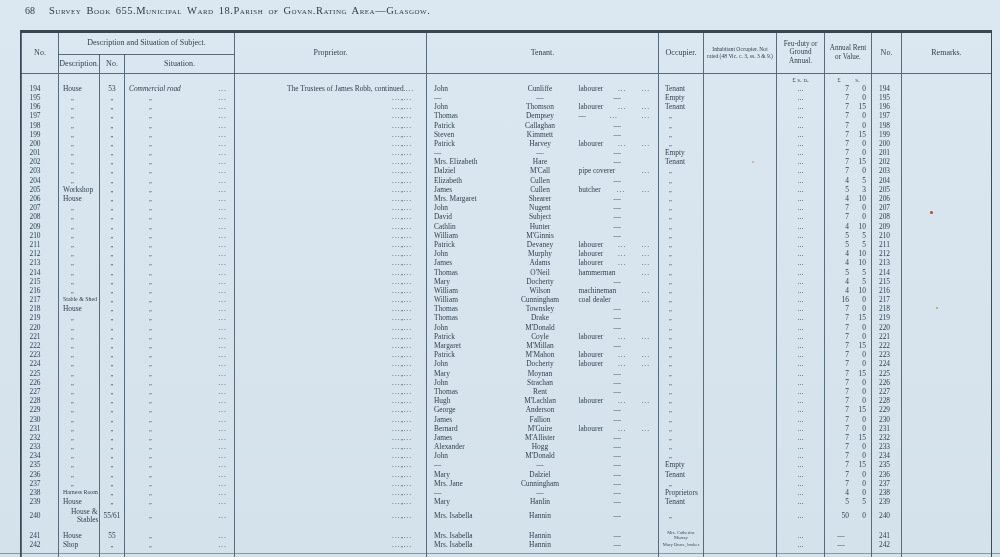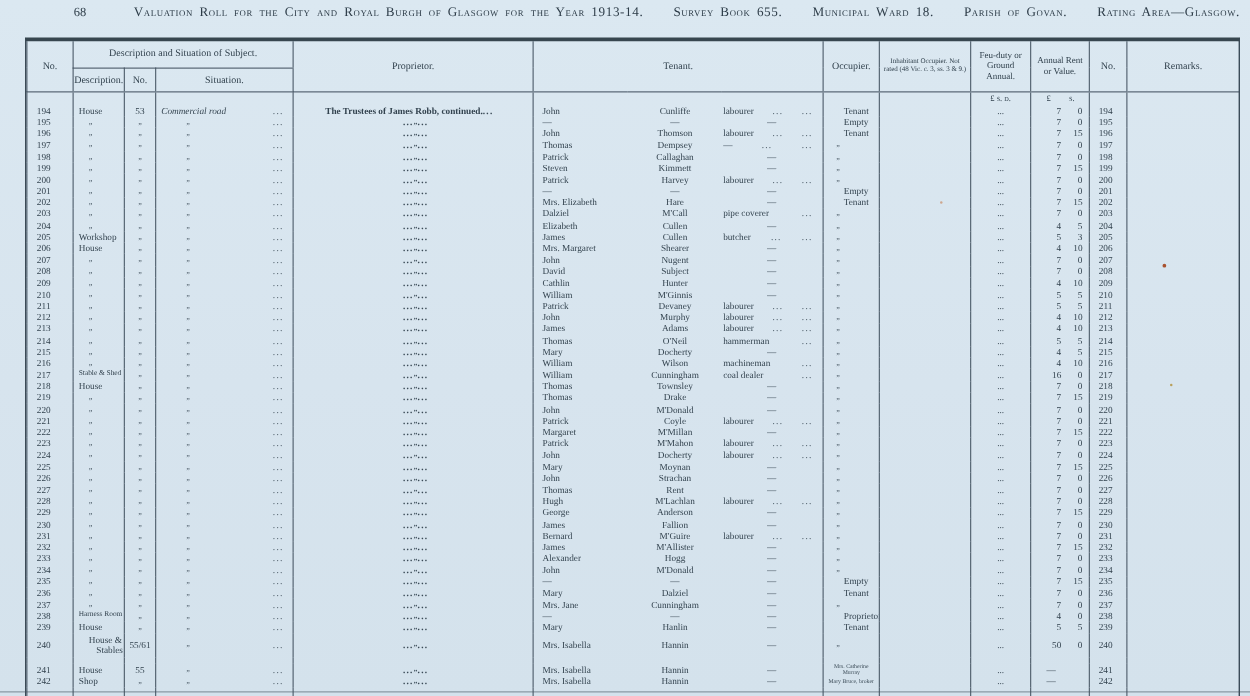--- a/index.html
+++ b/index.html
@@ -2,22 +2,22 @@
 <html><head>
 <meta charset="utf-8">
 <style>
   html,body{margin:0;padding:0;}
   body{background:#c9d8e3;}
   .page{position:relative;width:1000px;height:557px;overflow:hidden;
         background:linear-gradient(180deg,#dbe8f1 0%,#d7e4ee 55%,#d4e2ec 100%);
         font-family:"Liberation Serif","DejaVu Serif",serif;color:#32424e;}
   
   .page-header{position:absolute;left:25px;top:5px;right:8px;display:flex;align-items:baseline;
-               gap:24px;font-variant-caps:small-caps;font-size:10.5px;letter-spacing:.5px;
-               word-spacing:2px;color:#2d3c48;white-space:nowrap;justify-content:flex-end;}
+               font-variant-caps:small-caps;font-size:10.5px;letter-spacing:.5px;
+               word-spacing:2px;color:#2d3c48;white-space:nowrap;}
   .page-num{font-size:10px;letter-spacing:0;margin-right:14px;}
   
   .table-wrap{position:absolute;left:20px;top:30px;width:970px;
               border:1px solid #3b4a56;border-top:3px solid #37464f;border-bottom:2px solid #37464f;
               box-sizing:content-box;}
   table{border-collapse:collapse;table-layout:fixed;width:970px;}
   th,td{padding:0;margin:0;border-left:1px solid rgba(60,76,90,.8);overflow:hidden;}
   th{font-weight:normal;}
   thead th{border-bottom:1px solid rgba(60,76,90,.8);font-size:8px;line-height:1.2;
            text-align:center;vertical-align:middle;color:#32424e;}
@@ -41,29 +41,29 @@
   .c-no{text-align:center;padding-right:10px;}
   .c-desc{text-align:left;padding-left:4px;}
   .c-desc.squeeze{font-size:5.9px;}
   .c-desc.wrap2{padding-left:18px;text-indent:-6px;white-space:normal;line-height:8.4px;}
   .c-desc.ditto,.c-sno.ditto,.c-or.ditto{font-size:6.4px;color:#4757            63;}
   .c-desc.ditto{padding-left:12px;}
   .c-sno{text-align:center;}
   .cw{display:flex;align-items:center;height:100%;}
   .c-sit .cw{justify-content:space-between;padding:0 7px 0 4px;font-style:italic;}
   .c-sit .sit-text.ditto{margin-left:20px;font-size:6.4px;}
-  .c-pr .cw{justify-content:center;padding:0 12px 0 6px;font-weight:bold;}
+  .c-pr .cw{justify-content:flex-end;padding:0 12px 0 6px;}
   .c-pr .cw.triple{padding:0 14px 0 18px;}
   .ditto-mark{font-size:6.4px;color:#475763;}
   .dots{letter-spacing:1px;color:#3a4a56;}
   .c-t1{padding-left:7px;text-align:left;}
   .c-t2{padding-left:2px;text-align:center;}
   .c-oc .cw{justify-content:space-between;padding:0 8px 0 2px;}
   .c-oc.dash-only{text-align:center;}
-  .c-or{padding-left:16px;text-align:left;}
+  .c-or{padding-left:6px;text-align:left;}
   .c-or.ditto{padding-left:10px;}
   .c-or.small-text{font-size:4.6px;line-height:4.9px;white-space:normal;text-align:center;
                    padding:0 2px;color:#3c4c58;}
   .c-feu{text-align:center;}
   .c-rent .cw{justify-content:flex-end;padding-right:5px;}
   .c-rent .rp,.c-rent .rs{display:inline-block;text-align:right;}
   .c-rent .rp{width:20px;} .c-rent .rs{width:17px;}
   .c-rent.dash-only{text-align:center;padding-right:14px;}
   .c-no2{text-align:center;padding-right:4px;}
   
@@ -73,21 +73,20 @@
   .speck2{left:936px;top:307px;width:2px;height:2px;background:#b9a05c;}
   .speck3{left:752px;top:161px;width:2px;height:2px;background:#c77d4f;opacity:.6;}
 </style>
 </head>
 <body>
 
 <div class="page">
 
   <div class="page-header">
     <span class="page-num">68</span>
-    <span class="title-seg">Valuation Roll for the City and Royal Burgh of Glasgow for the Year 1913-14.</span>
     <span class="title-seg">Survey Book 655.</span>
     <span class="title-seg">Municipal Ward 18.</span>
     <span class="title-seg">Parish of Govan.</span>
     <span class="title-seg">Rating Area—Glasgow.</span>
   </div>
 
   <div class="table-wrap">
     <table>
       <colgroup>
         <col style="width:37px">

